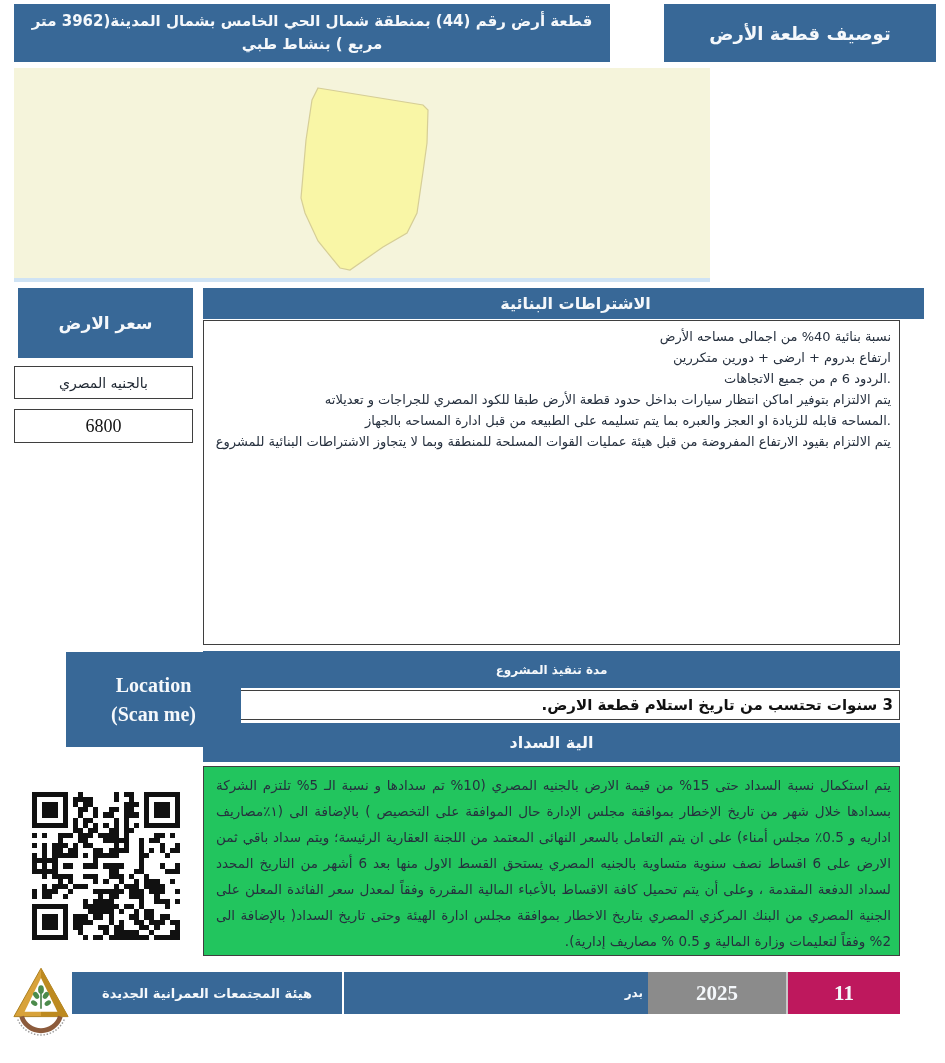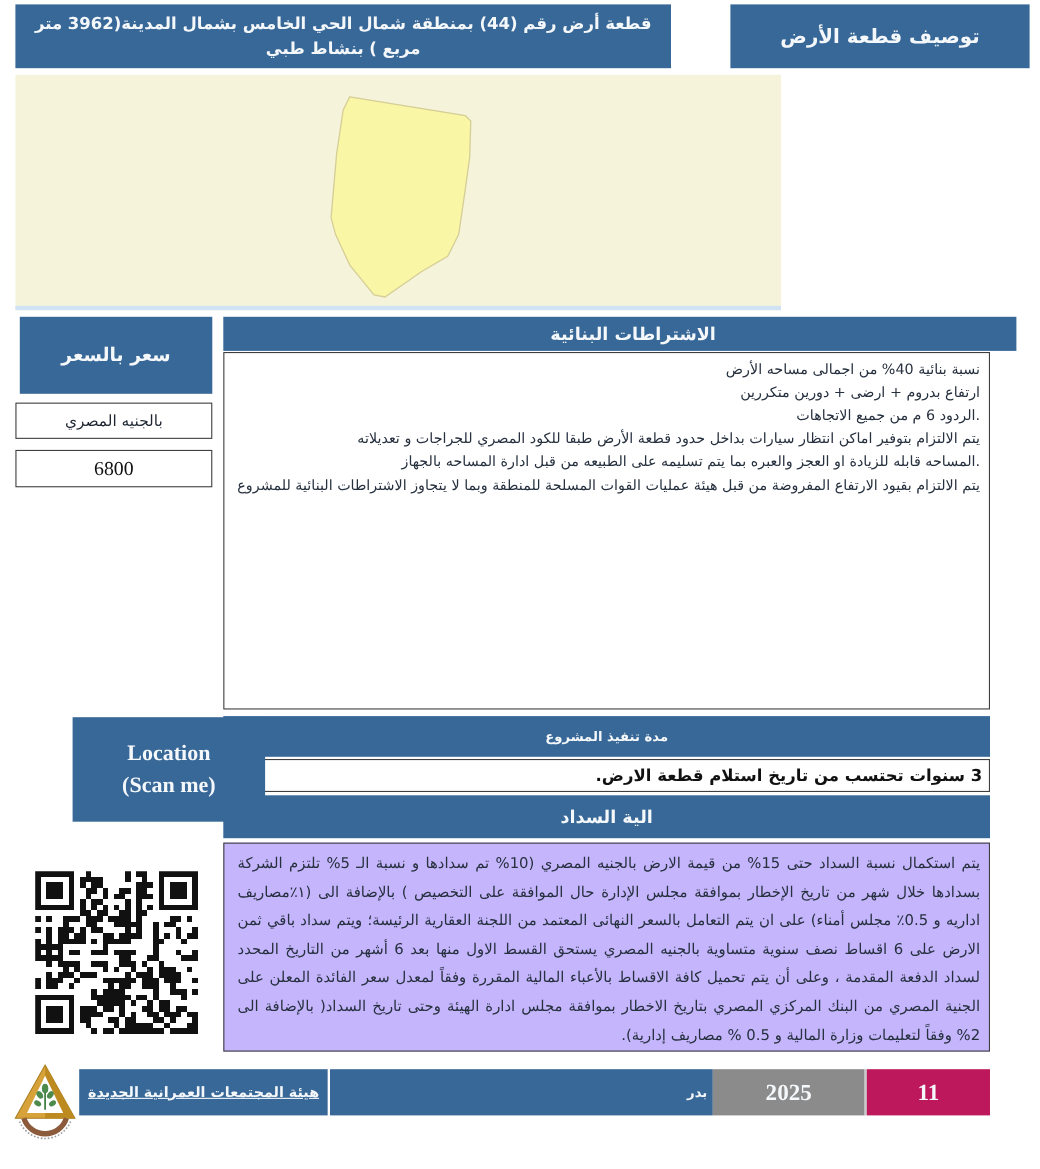--- a/index.html
+++ b/index.html
@@ -20,30 +20,30 @@
   .wbox{background:#fff;border:1px solid #3f3f3f;display:flex;align-items:center;justify-content:center;text-align:center;box-sizing:border-box;}
   .currency{left:14px;top:366px;width:179px;height:33px;font-size:14px;direction:rtl;color:#1d2530;}
   .price-val{left:14px;top:409px;width:179px;height:34px;font-size:18px;font-family:"Liberation Serif","DejaVu Serif",serif;color:#111;}
   .req-hdr{left:203px;top:288px;width:697px;height:31px;font-size:16px;direction:rtl;padding-left:24px;}
   .req-box{left:203px;top:320px;width:697px;height:325px;border:1px solid #3f3f3f;background:#fff;box-sizing:border-box;
     direction:rtl;text-align:right;font-size:13px;line-height:21px;padding:5px 8px;color:#26303e;}
   .dur-hdr{left:203px;top:651px;width:697px;height:37px;font-size:12px;direction:rtl;}
   .dur-row{left:203px;top:690px;width:697px;height:30px;border:1px solid #3f3f3f;background:#fff;box-sizing:border-box;
     direction:rtl;text-align:right;font-size:15px;font-weight:bold;line-height:28px;padding:0 6px;color:#111;}
   .pay-hdr{left:203px;top:723px;width:697px;height:39px;font-size:16px;direction:rtl;}
-  .pay-box{left:203px;top:766px;width:697px;height:190px;border:1px solid #3f3f3f;background:#c4b5fd;box-sizing:border-box;
+  .pay-box{left:203px;top:766px;width:697px;height:190px;border:1px solid #3f3f3f;background:#22c55e;box-sizing:border-box;
     direction:rtl;text-align:justify;font-size:13.5px;line-height:26px;padding:5px 8px 0 12px;color:#26303e;}
   .loc-hdr{left:18px;top:652px;width:175px;height:95px;flex-direction:column;
     font-family:"Liberation Serif","DejaVu Serif",serif;font-size:20px;line-height:1.45;margin-left:48px;}
   .qr{left:32px;top:792px;width:148px;height:148px;}
   .qr svg{display:block;width:148px;height:148px;background:#fff;fill:#111;}
   .logo{left:12px;top:966px;width:58px;height:78px;}
   .footer-bar{left:72px;top:972px;width:828px;height:42px;display:flex;}
   .fcell{display:flex;align-items:center;justify-content:center;font-weight:bold;color:#f5f8fb;box-sizing:border-box;}
-  .f-name{width:226px;background:#386897;font-size:13px;direction:rtl;text-decoration:underline;}
+  .f-name{width:270px;background:#386897;font-size:13px;direction:rtl;}
   .f-div{width:2px;background:#ffffff;}
   .f-spacer{flex:1;background:#386897;justify-content:flex-end;direction:ltr;padding-right:5px;font-size:12px;}
   .f-year{width:138px;background:#8b8b8b;font-family:"Liberation Serif","DejaVu Serif",serif;font-size:21px;}
   .f-div2{width:2px;background:#c8c8c8;}
   .f-num{width:112px;background:#be185d;font-family:"Liberation Serif","DejaVu Serif",serif;font-size:21px;}
   .req-line{white-space:normal;}
 </style>
 </head>
 <body>
 
@@ -57,21 +57,21 @@
   </div>
 
   <div class="abs map">
     <svg viewBox="0 0 696 214">
       <polygon class="plot-poly" points="304,20 409,37 414,42 413,75 409,104 403,145 393,165 369,179 336,202 326,200 304,173 291,145 287,130 292,72 298,32"></polygon>
     </svg>
     <div class="map-road"></div>
   </div>
 
   <div class="abs blue hdr price-hdr">
-    <span>سعر بالسعر</span>
+    <span>سعر الارض</span>
   </div>
   <div class="abs wbox currency">
     <span>بالجنيه المصري</span>
   </div>
   <div class="abs wbox price-val">
     <span>6800</span>
   </div>
 
   <div class="abs blue hdr req-hdr">
     <span>الاشتراطات البنائية</span>

